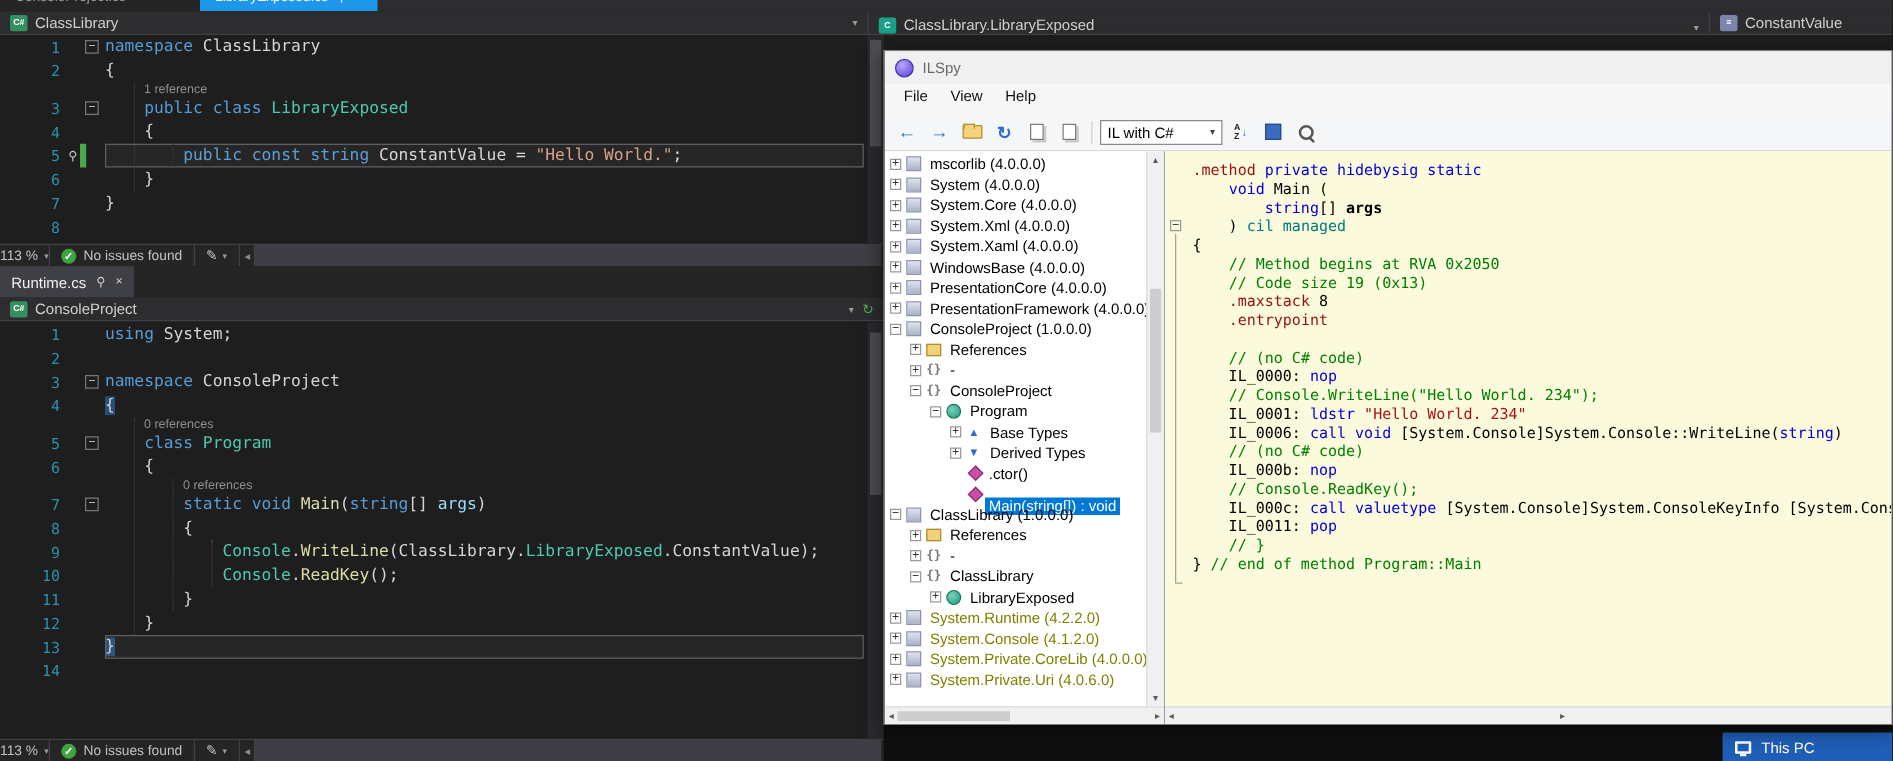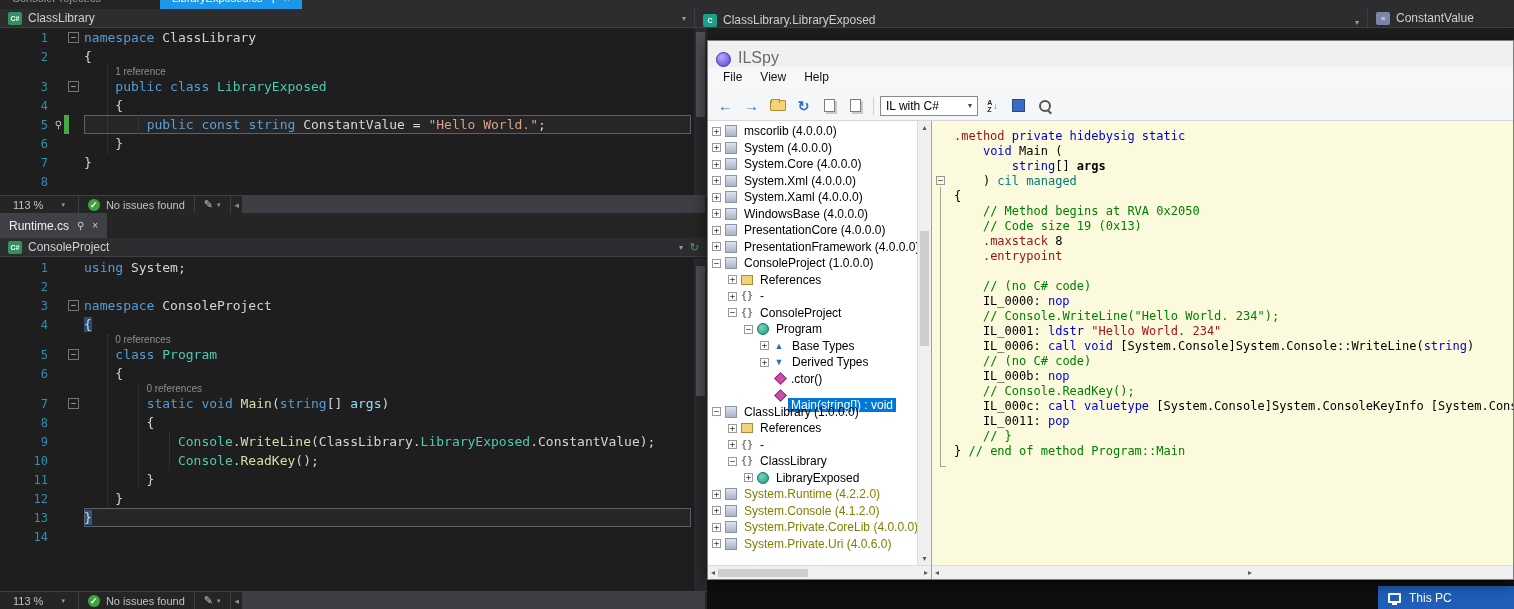--- a/index.html
+++ b/index.html
@@ -43,38 +43,38 @@
   .vsb { position:absolute; width:13px; background:#2a2a2e; }
   .vsb .vthumb { position:absolute; left:2px; right:2px; background:#4d4d52; }
 
   
   .tabs2 { position:absolute; left:0; top:213px; width:707px; height:25px; background:#252526; display:flex; align-items:flex-end; }
   .tab2 { height:25px; background:#3f3f46; color:#f0f0f0; display:flex; align-items:center; padding:0 9px; font-size:12px; gap:8px; }
   .tab2 .mini { font-size:10px; color:#d0d0d0; }
 
   
   .sbar { position:absolute; left:0; width:707px; height:18px; background:#252526; border-top:1px solid #3f3f46; display:flex; align-items:center; font-size:11px; color:#c2c2c2; }
-  .zoom { padding:0 13px; display:flex; gap:18px; align-items:center; height:100%;justify-content:center; }
+  .zoom { padding:0 0; display:flex; gap:5px; align-items:center; height:100%;justify-content:center; }
   .zoom .mini, .pengrp .mini { font-size:7px; color:#9a9a9a; }
   .vsep { width:1px; height:100%; background:#3f3f46; }
   .issues { display:flex; gap:6px; padding:0 9px; align-items:center; height:100%; }
   .chk { width:12px; height:12px; border-radius:50%; background:#3fa33f; color:#fff; font:bold 9px/12px "Liberation Sans",sans-serif; text-align:center; }
   .pengrp { display:flex; gap:4px; padding:0 9px; align-items:center; height:100%; color:#c5c5c5; }
   .hst { flex:1; display:flex; align-items:center; height:100%; gap:3px; padding-left:4px; color:#8a8a8a; font-size:9px; }
   .hthumb { height:100%; background:#3e3e44; flex:1; margin-right:2px; }
 
   
   .brc { position:absolute; left:707px; top:580px; width:807px; height:29px; background:#0f0f0f; }
   .thispc { position:absolute; left:1378px; top:586px; width:136px; height:23px; background:#1f5fb8; color:#fff; display:flex; align-items:center; gap:8px; padding:0 10px; font-size:12px; }
   .mon { width:13px; height:10px; border:2px solid #fff; border-radius:1px; position:relative; }
   .mon::after { content:""; position:absolute; left:2px; bottom:-4px; width:5px; height:2px; background:#fff; }
 
   
   .ilspy { position:absolute; left:707px; top:40px; width:807px; height:540px; background:#f0f0f0; border:1px solid #7d7d85; box-shadow:0 3px 16px rgba(0,0,0,.55); display:flex; flex-direction:column; }
-  .il-title { height:26px; display:flex; align-items:flex-end; padding:0 8px; background:#f0f0f0; color:#6a6a6a; font-size:16px; }
+  .il-title { height:26px; display:flex; align-items:center; padding:0 8px; background:#f0f0f0; color:#6a6a6a; font-size:12px; }
   .ilspy-logo { width:15px; height:15px; border-radius:50%; background:radial-gradient(circle at 35% 30%,#b9a7ff,#5b3fd6); border:1px solid #4632a8; margin-right:7px; }
   .il-menu { height:24px; display:flex; align-items:flex-start; background:#f7f7f7; padding:0 6px; }
   .menu-item { padding:3px 9px; font-size:12px; color:#111; }
   .il-toolbar { height:30px; display:flex; align-items:center; background:#f5f6f7; border-bottom:1px solid #d8d8d8; padding:0 6px; gap:3px; }
   .tb { width:23px; height:22px; display:flex; align-items:center; justify-content:center; position:relative; }
   .tb-back::before { content:"←"; color:#2a6fd0; font-size:15px; font-weight:bold; }
   .tb-forward::before { content:"→"; color:#2a6fd0; font-size:15px; font-weight:bold; }
   .tb-open::before { content:""; width:14px; height:9px; background:#f5d37a; border:1px solid #b08f2e; border-radius:1px; }
   .tb-open::after { content:""; position:absolute; top:4px; left:5px; width:7px; height:3px; background:#f5d37a; border:1px solid #b08f2e; border-bottom:none; }
   .tb-refresh::before { content:"↻"; color:#2a6fd0; font-size:14px; font-weight:bold; }

